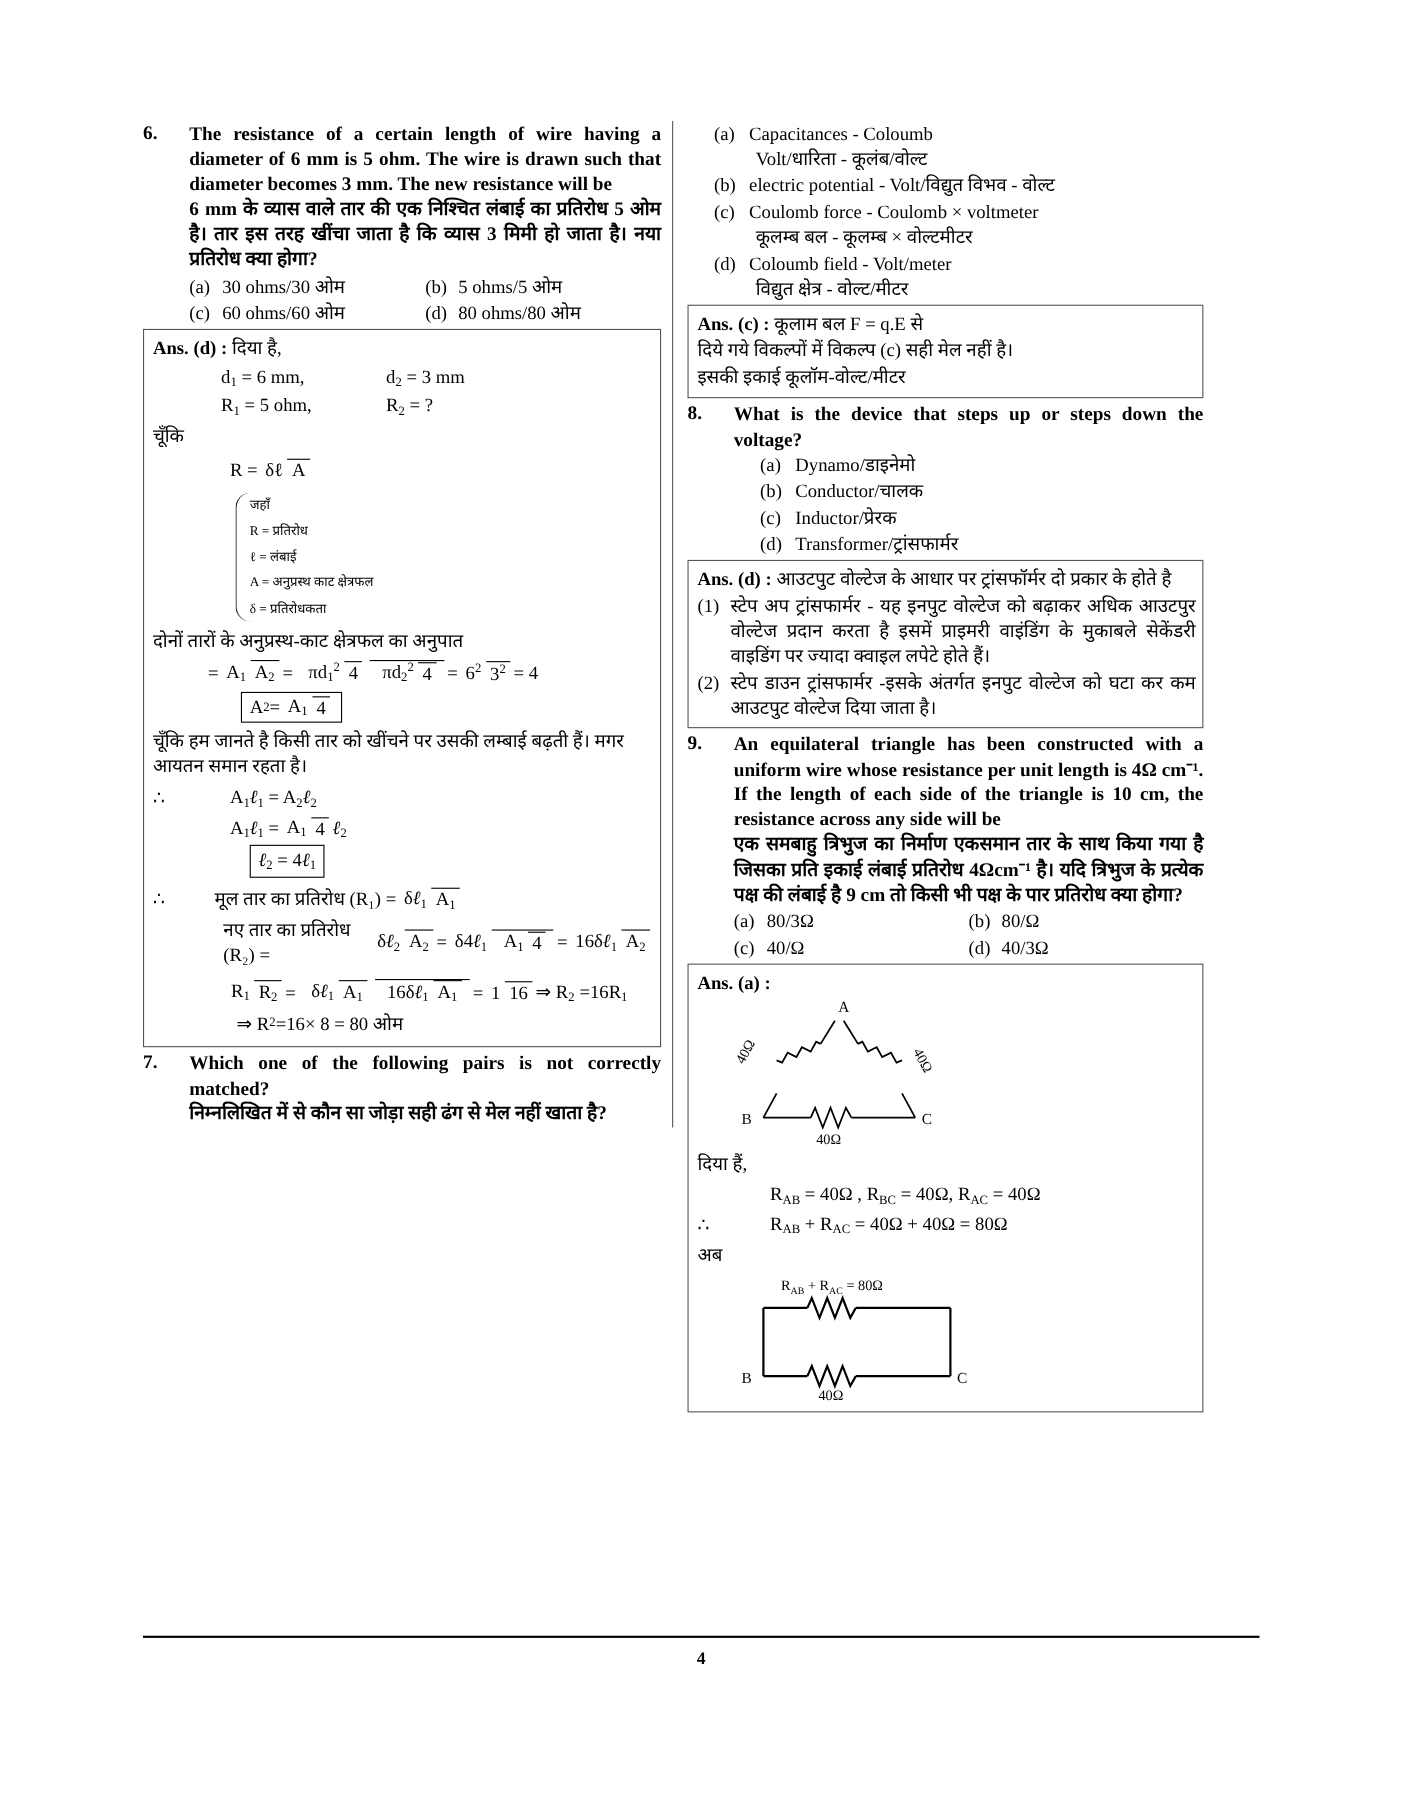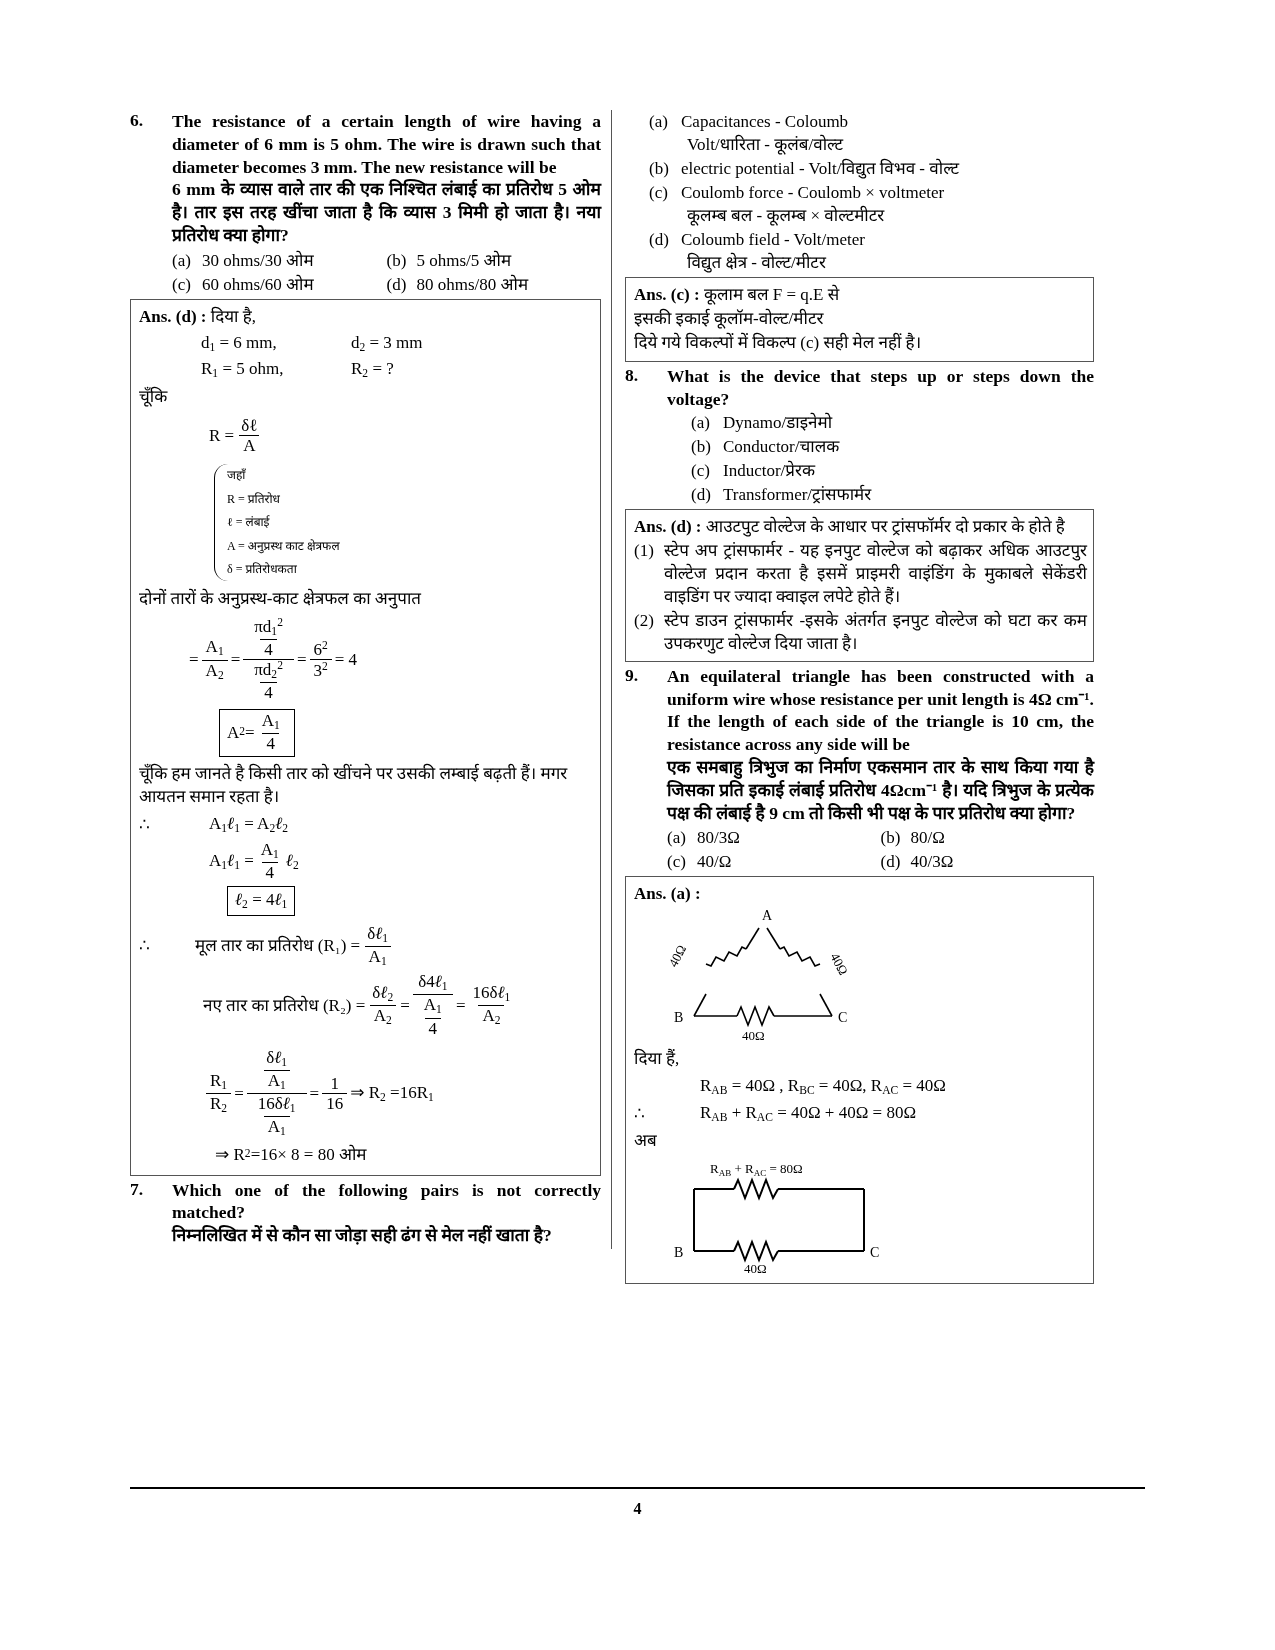--- a/index.html
+++ b/index.html
@@ -48,21 +48,21 @@
   .ansline{margin:1px 0;}
   .numline{display:flex;}
   .numline .nl{flex:0 0 30px;}
   .numline .nb{flex:1;text-align:justify;}
 
   
   .mrow{display:flex;align-items:center;font-size:17px;margin:3px 0;}
   .therefore{width:34px;flex:0 0 34px;font-size:17px;}
   sub{font-size:.68em;vertical-align:-0.28em;}
   sup{font-size:.68em;vertical-align:0.5em;}
-  .frac{display:inline-flex;flex-direction:column;align-items:center;vertical-align:middle;margin:0 3px;}
+  .frac{display:inline-flex;flex-direction:row;align-items:center;vertical-align:middle;margin:0 3px;}
   .frac .num{padding:0 4px;line-height:1.12;}
   .frac .den{padding:0 4px;line-height:1.15;border-top:1.2px solid #000;}
   .boxed{display:inline-block;border:1.3px solid #000;padding:1px 7px 2px 7px;}
   .it{font-style:italic;font-family:"Liberation Serif",serif;}
 
   .brace{
     display:inline-block;
     border-left:1.4px solid #000;
     border-top-left-radius:14px;
     border-bottom-left-radius:14px;
@@ -313,22 +313,22 @@
         <span>Coloumb field - Volt/meter</span>
       </div>
       <div class="sub">विद्युत क्षेत्र - वोल्ट/मीटर</div>
     </div>
 
     <div class="ansbox">
       <div class="ansline">
         <b>Ans. (c) :</b>
         <span>कूलाम बल F = q.E से</span>
       </div>
+      <div class="ansline">दिये गये विकल्पों में विकल्प (c) सही मेल नहीं है।</div>
       <div class="ansline">इसकी इकाई कूलॉम-वोल्ट/मीटर</div>
-      <div class="ansline">दिये गये विकल्पों में विकल्प (c) सही मेल नहीं है।</div>
     </div>
 
     <div class="q">
       <div class="qnum">8.</div>
       <div class="qbody">
         <div class="qen">What is the device that steps up or steps down the voltage?</div>
         <div class="optlist">
           <div class="opt">
             <span class="lbl">(a)</span>
             <span>Dynamo/डाइनेमो</span>
@@ -353,21 +353,21 @@
       <div class="ansline" style="text-align:justify;">
         <b>Ans. (d) :</b>
         <span>आउटपुट वोल्टेज के आधार पर ट्रांसफॉर्मर दो प्रकार के होते है</span>
       </div>
       <div class="numline">
         <span class="nl">(1)</span>
         <span class="nb">स्टेप अप ट्रांसफार्मर - यह इनपुट वोल्टेज को बढ़ाकर अधिक आउटपुर वोल्टेज प्रदान करता है इसमें प्राइमरी वाइंडिंग के मुकाबले सेकेंडरी वाइडिंग पर ज्यादा क्वाइल लपेटे होते हैं।</span>
       </div>
       <div class="numline">
         <span class="nl">(2)</span>
-        <span class="nb">स्टेप डाउन ट्रांसफार्मर -इसके अंतर्गत इनपुट वोल्टेज को घटा कर कम उपकरणुट वोल्टेज दिया जाता है।</span>
+        <span class="nb">स्टेप डाउन ट्रांसफार्मर -इसके अंतर्गत इनपुट वोल्टेज को घटा कर कम आउटपुट वोल्टेज दिया जाता है।</span>
       </div>
     </div>
 
     <div class="q">
       <div class="qnum">9.</div>
       <div class="qbody">
         <div class="qen">An equilateral triangle has been constructed with a uniform wire whose resistance per unit length is 4Ω cm⁻¹. If the length of each side of the triangle is 10 cm, the resistance across any side will be</div>
         <div class="qhi">एक समबाहु त्रिभुज का निर्माण एकसमान तार के साथ किया गया है जिसका प्रति इकाई लंबाई प्रतिरोध 4Ωcm⁻¹ है। यदि त्रिभुज के प्रत्येक पक्ष की लंबाई है 9 cm तो किसी भी पक्ष के पार प्रतिरोध क्या होगा?</div>
         <div class="opts">
           <div class="optrow">

